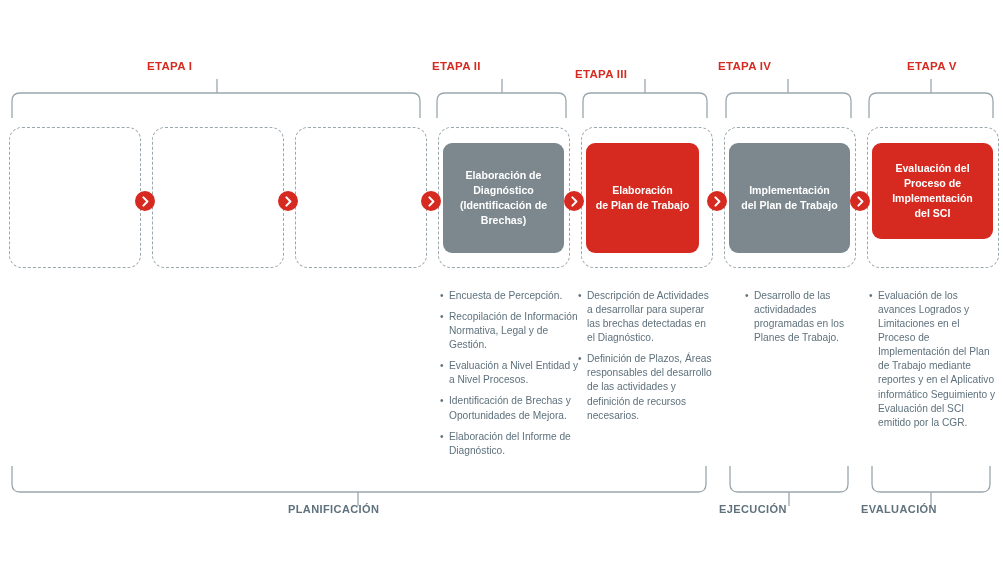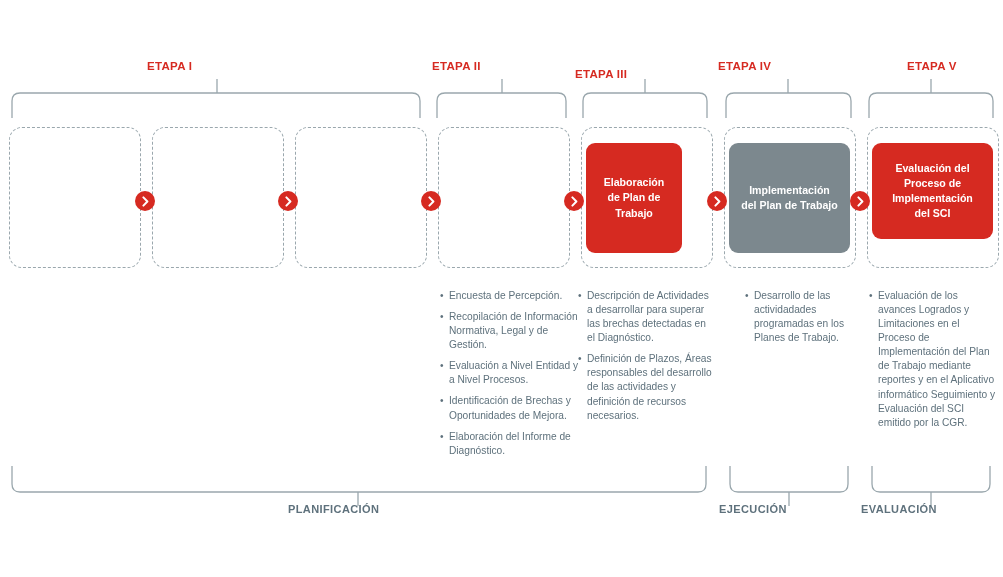--- a/index.html
+++ b/index.html
@@ -134,21 +134,22 @@
   <div class="etapa-label" style="left:907px; top:60px; width:140px;">ETAPA V</div>
 
   <div class="dash-wrap" style="left:9px;   top:127px; width:132px; height:141px;"></div>
   <div class="dash-wrap" style="left:152px; top:127px; width:132px; height:141px;"></div>
   <div class="dash-wrap" style="left:295px; top:127px; width:132px; height:141px;"></div>
   <div class="dash-wrap" style="left:438px; top:127px; width:132px; height:141px;"></div>
   <div class="dash-wrap" style="left:581px; top:127px; width:132px; height:141px;"></div>
   <div class="dash-wrap" style="left:724px; top:127px; width:132px; height:141px;"></div>
   <div class="dash-wrap" style="left:867px; top:127px; width:132px; height:141px;"></div>
 
-  <div class="stage-box red" style="left:586px; top:143px; width:96px; height:110px;">Elaboración<br>de Plan de Trabajo</div>
+  <div class="stage-box gray" style="left:443px; top:143px; width:121px; height:110px;">Elaboración de<br>Diagnóstico<br>(Identificación de<br>Brechas)</div>
+  <div class="stage-box red" style="left:586px; top:143px; width:113px; height:110px;">Elaboración<br>de Plan de Trabajo</div>
   <div class="stage-box gray" style="left:729px; top:143px; width:121px; height:110px;">Implementación<br>del Plan de Trabajo</div>
   <div class="stage-box red" style="left:872px; top:143px; width:121px; height:96px;">Evaluación del<br>Proceso de<br>Implementación<br>del SCI</div>
 
   <div class="chev" style="left:135px; top:191px;">
     <svg width="11" height="11" viewBox="0 0 11 11">
         <path d="M3.4 1.4 L7.4 5.5 L3.4 9.6" fill="none" stroke="#ffffff" stroke-width="2" stroke-linecap="round" stroke-linejoin="round"></path>
       </svg>
   </div>
   <div class="chev" style="left:278px; top:191px;">
     <svg width="11" height="11" viewBox="0 0 11 11">

